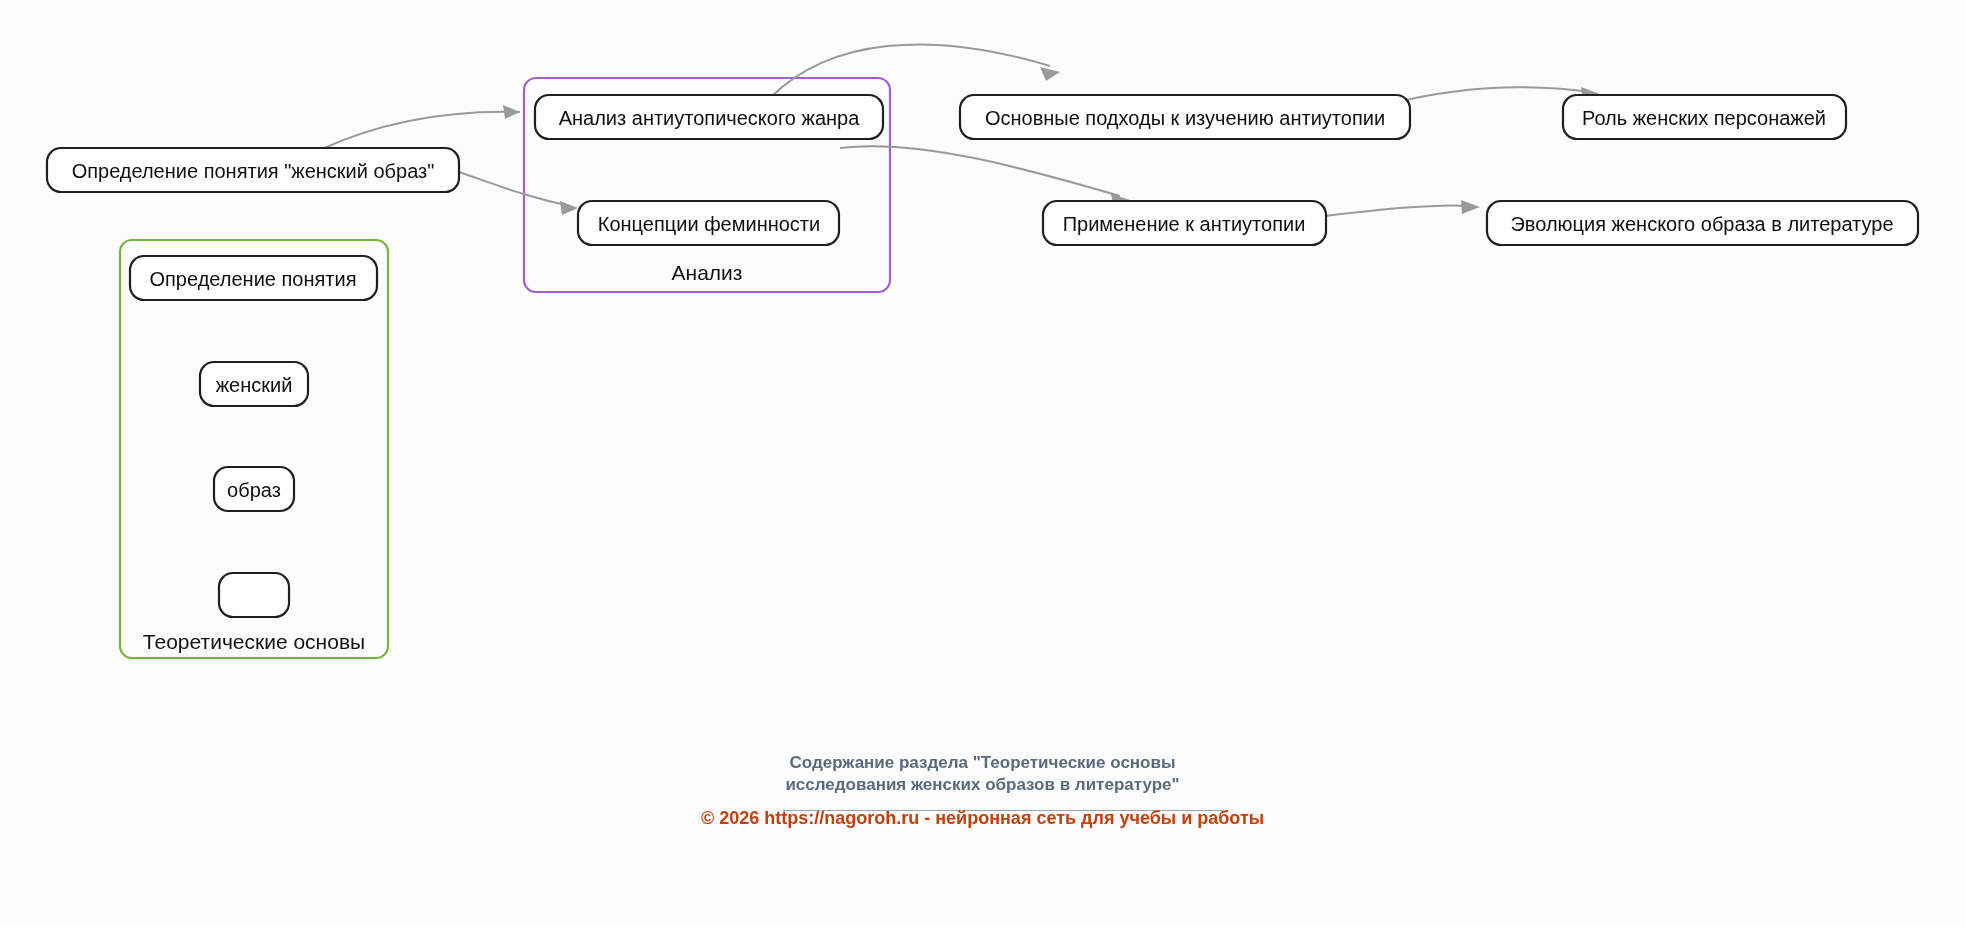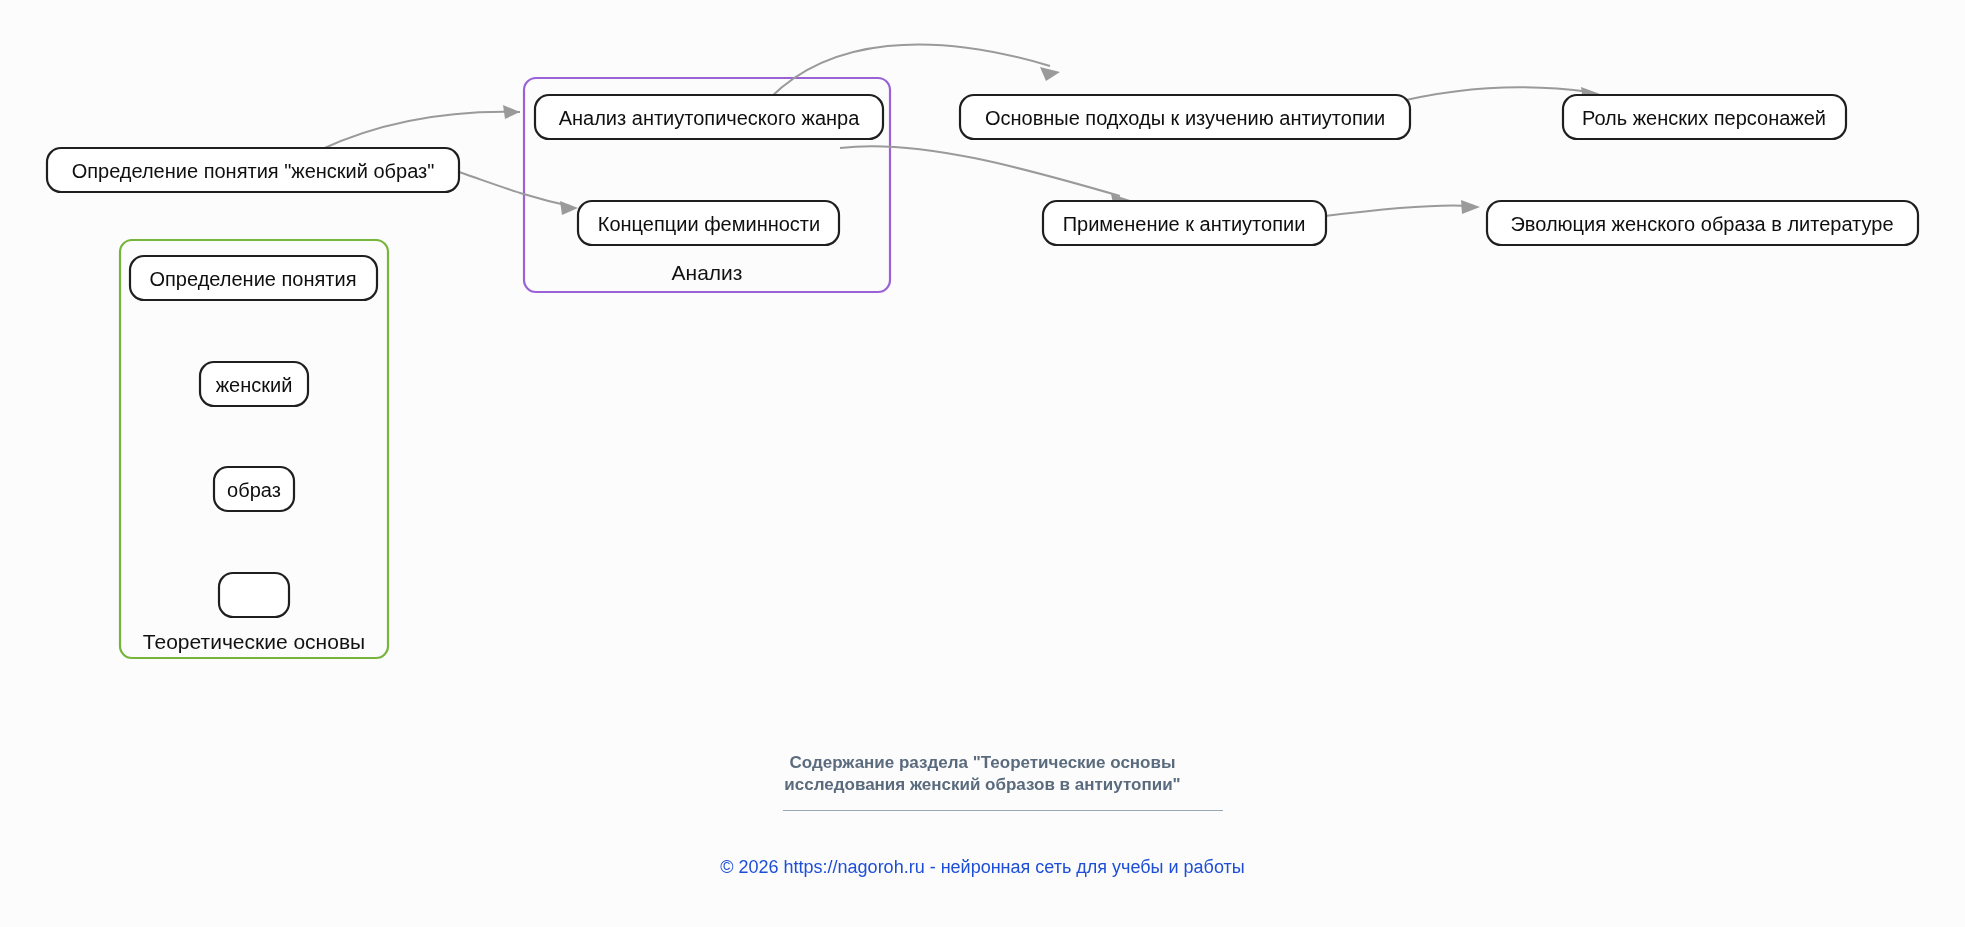--- a/index.html
+++ b/index.html
@@ -74,23 +74,24 @@
   }
   #footer-divider {
     position: absolute;
     left: 783px;
     top: 810px;
     width: 440px;
     height: 1px;
     background: #9aa7b4;
   }
   #footer-copyright {
-    top: 857px;
+    top: 808px;
     font-size: 18px;
-    color: #1d4ed8;
+    color: #c2410c;
+    font-weight: bold;
   }
 </style>
 </head>
 <body>
 
 <div id="page">
 
   <svg id="diagram-svg" viewBox="0 0 1965 927" xmlns="http://www.w3.org/2000/svg">
 
     <g>
@@ -189,20 +190,20 @@
 
     <g>
       <rect class="node-rect" x="219" y="573" width="70" height="44" rx="14" ry="14"></rect>
       <text class="node-label" x="254" y="596"></text>
     </g>
 
   </svg>
 
   <div class="footer" id="footer-title">
     <div>Содержание раздела "Теоретические основы</div>
-    <div>исследования женский образов в антиутопии"</div>
+    <div>исследования женских образов в литературе"</div>
   </div>
 
   <div id="footer-divider"></div>
 
   <div class="footer" id="footer-copyright">© 2026 https://nagoroh.ru - нейронная сеть для учебы и работы</div>
 
 </div>
 
 </body></html>

